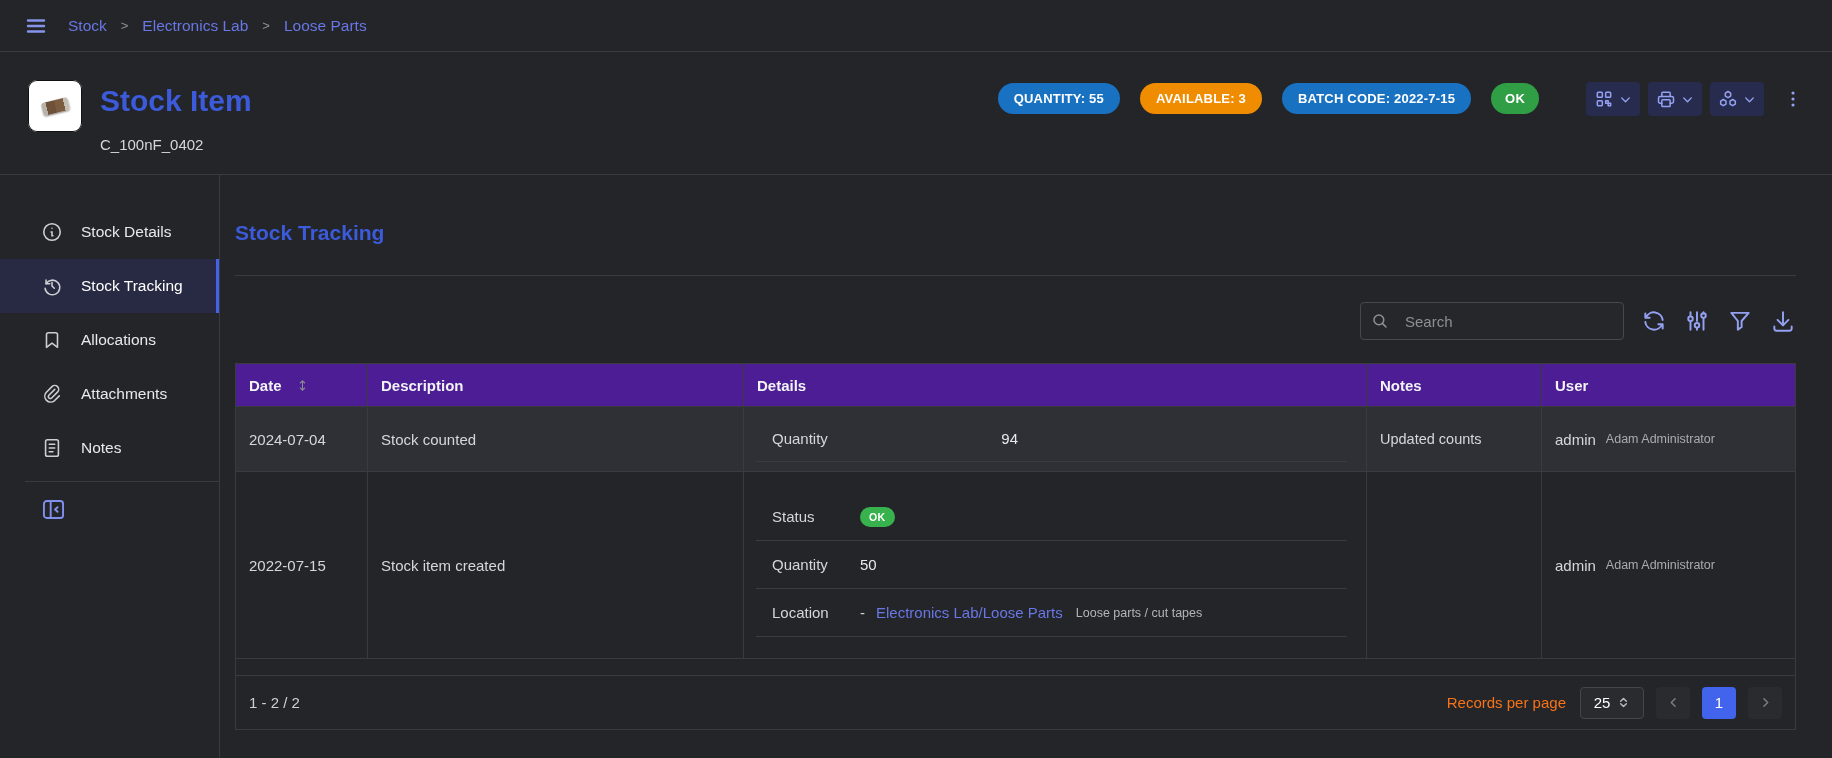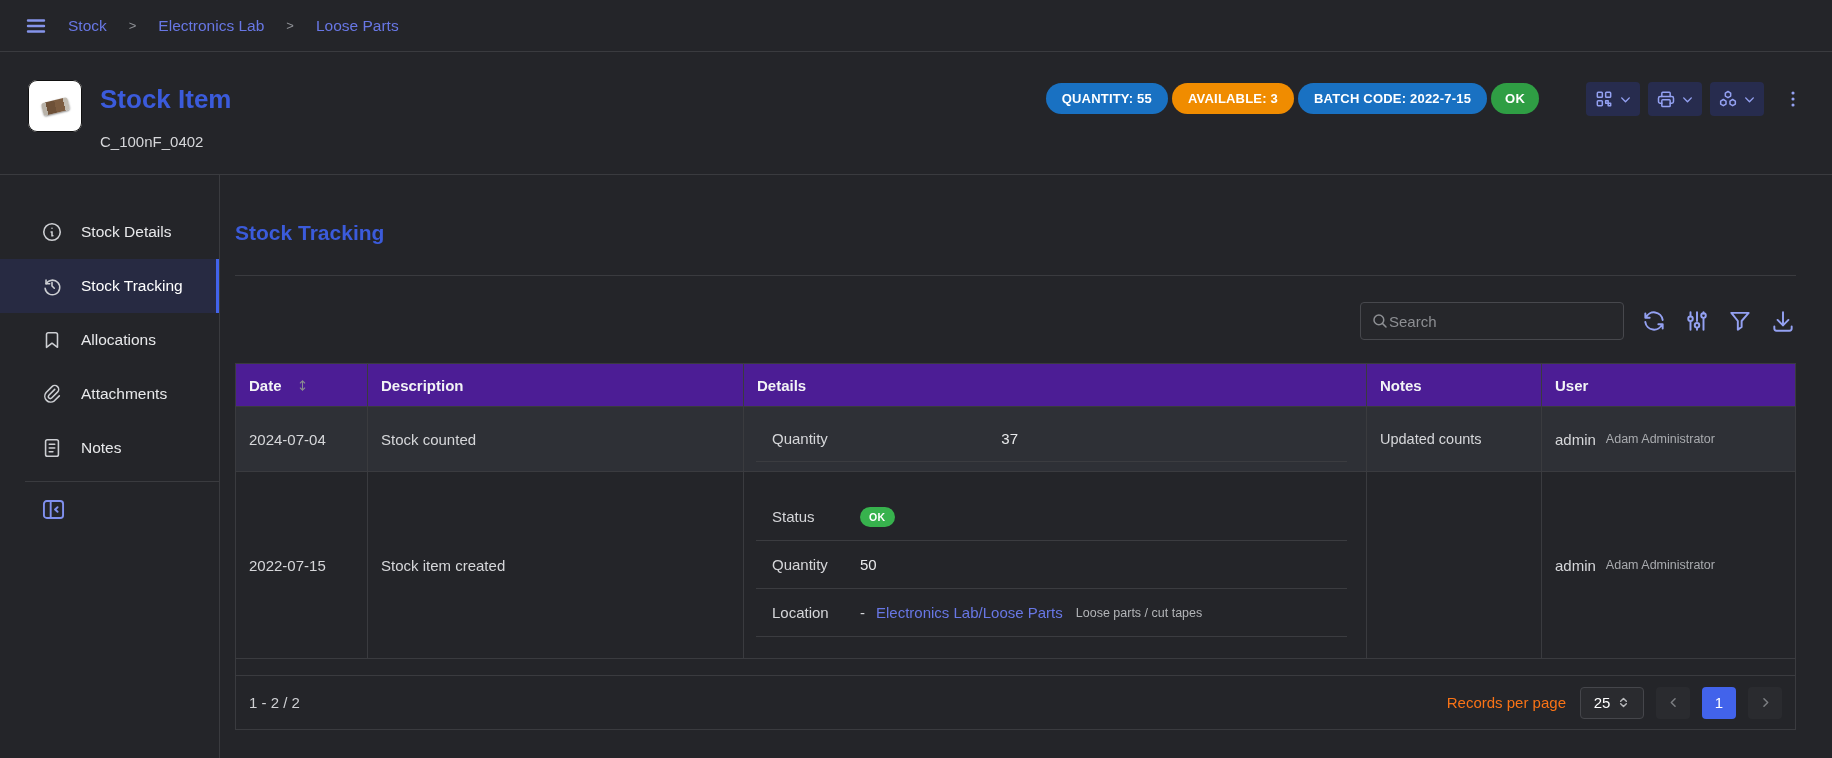--- a/index.html
+++ b/index.html
@@ -7,34 +7,34 @@
     --accent:#3b5bdb; --link:#6877e5; --peri:#94a1f2; --btnbg:#272c4e;
   }
   *{margin:0;padding:0;box-sizing:border-box}
   html,body{width:1832px;height:758px;overflow:hidden}
   body{background:var(--bg);font-family:"Liberation Sans",sans-serif;color:var(--text)}
   svg{display:block}
 
   
   .topbar{height:52px;display:flex;align-items:center;padding:0 24px;border-bottom:1px solid var(--border)}
   .burger{color:#8594ea;margin-right:20px;cursor:pointer}
-  .crumbs{display:flex;align-items:center;gap:22px;font-size:15.5px}
+  .crumbs{display:flex;align-items:center;gap:14px;font-size:15.5px}
   .crumb{color:var(--link);cursor:pointer;text-decoration:none}
   .crumb-sep{color:#8f9196;font-size:13px}
 
   
   .header{height:123px;display:flex;align-items:flex-start;padding:28px 28px 0;border-bottom:1px solid var(--border)}
   .thumb{width:54px;height:52px;background:#fff;border-radius:9px;display:flex;align-items:center;justify-content:center;box-shadow:0 0 0 1px #111 inset}
   .cap{width:27px;height:13px;border-radius:3px;transform:rotate(-14deg);
        background:linear-gradient(90deg,#b8b2a8 0 17%,#6e5138 17% 50%,#7c5c40 50% 83%,#c4beb4 83%);
        box-shadow:0 1px 2px rgba(0,0,0,.45)}
   .title-block{margin-left:18px}
-  .page-title{font-size:26px;font-weight:bold;color:var(--accent);margin-top:4px}
+  .page-title{font-size:30px;font-weight:bold;color:var(--accent);margin-top:4px}
   .page-subtitle{font-size:15px;color:var(--dim);margin-top:18px}
-  .badges{margin-left:auto;display:flex;gap:4px;align-items:flex-end;margin-top:3px}
+  .badges{margin-left:auto;display:flex;gap:20px;align-items:flex-end;margin-top:3px}
   .badge{height:31px;border-radius:16px;padding:0 16px;display:flex;align-items:center;font-size:13px;font-weight:bold;color:#fff;letter-spacing:.2px;white-space:nowrap}
   .badge-blue{background:#1971c2}
   .badge-orange{background:#f08c00}
   .badge-green{background:#2f9e44;padding:0 14px}
   .actions{display:flex;gap:8px;margin-left:47px;margin-top:2px}
   .action-btn{width:54px;height:34px;background:var(--btnbg);border-radius:4px;display:flex;align-items:center;justify-content:center;gap:5px;color:var(--peri);cursor:pointer}
   .kebab{margin-left:18px;margin-top:8px;color:var(--peri);cursor:pointer}
 
   
   .content{display:flex;height:583px}
@@ -42,21 +42,21 @@
   .side-item{height:54px;display:flex;align-items:center;padding-left:40px;gap:17px;font-size:15.5px;color:#e8e9eb;cursor:pointer}
   .side-item .s-icon{color:#cdcfd3;display:flex;width:24px;justify-content:center}
   .side-item.active{background:#272a42;border-right:3px solid #4263eb;color:#fff}
   .side-divider{border-top:1px solid var(--border);margin:6px 0 0 25px}
   .collapse-btn{margin:14px 0 0 40px;color:#8090ee;cursor:pointer;width:28px}
 
   .main{flex:1;padding:0 36px 0 15px;min-width:0}
   .heading{margin-top:44px;font-size:21px;line-height:27px;font-weight:bold;color:var(--accent)}
   .rule{border-top:1px solid var(--border);margin-top:29px}
   .toolbar{margin-top:25px;height:40px;display:flex;justify-content:flex-end;align-items:center;gap:17px}
-  .searchbox{width:264px;height:38px;background:#26272b;border:1px solid #47484d;border-radius:4px;display:flex;align-items:center;padding:0 10px;gap:0;margin-right:0}
+  .searchbox{width:264px;height:38px;background:#26272b;border:1px solid #47484d;border-radius:4px;display:flex;align-items:center;padding:0 10px;gap:16px;margin-right:0}
   .searchbox .s-glass{color:#8d8f93}
   .searchbox input{flex:1;background:transparent;border:none;outline:none;color:var(--text);font-size:15px;min-width:0}
   .searchbox input::placeholder{color:#8d8f93}
   .tool-icon{color:var(--peri);cursor:pointer}
 
   
   .table-box{margin-top:22px;border:1px solid var(--border)}
   .t-head{display:flex;height:43px;border-bottom:1px solid var(--border);font-weight:bold;font-size:15px;color:#f2f3f5;background:#4c1d95}
   .t-row{display:flex;font-size:15px;color:var(--dim);border-bottom:1px solid var(--border)}
   .row1{height:65px;background:#2e3036}
@@ -313,21 +313,21 @@
         <div class="cell col-date">
             <span>2024-07-04</span>
           </div>
         <div class="cell col-desc">
             <span>Stock counted</span>
           </div>
         <div class="cell col-details">
           <div class="sub-table">
             <div class="sub-row">
               <span class="sub-label">Quantity</span>
-              <span class="sub-value-num">37</span>
+              <span class="sub-value-num">94</span>
             </div>
           </div>
         </div>
         <div class="cell col-notes">
             <span>Updated counts</span>
           </div>
         <div class="cell col-user">
           <span class="username">admin</span>
           <span class="fullname">Adam Administrator</span>
         </div>

